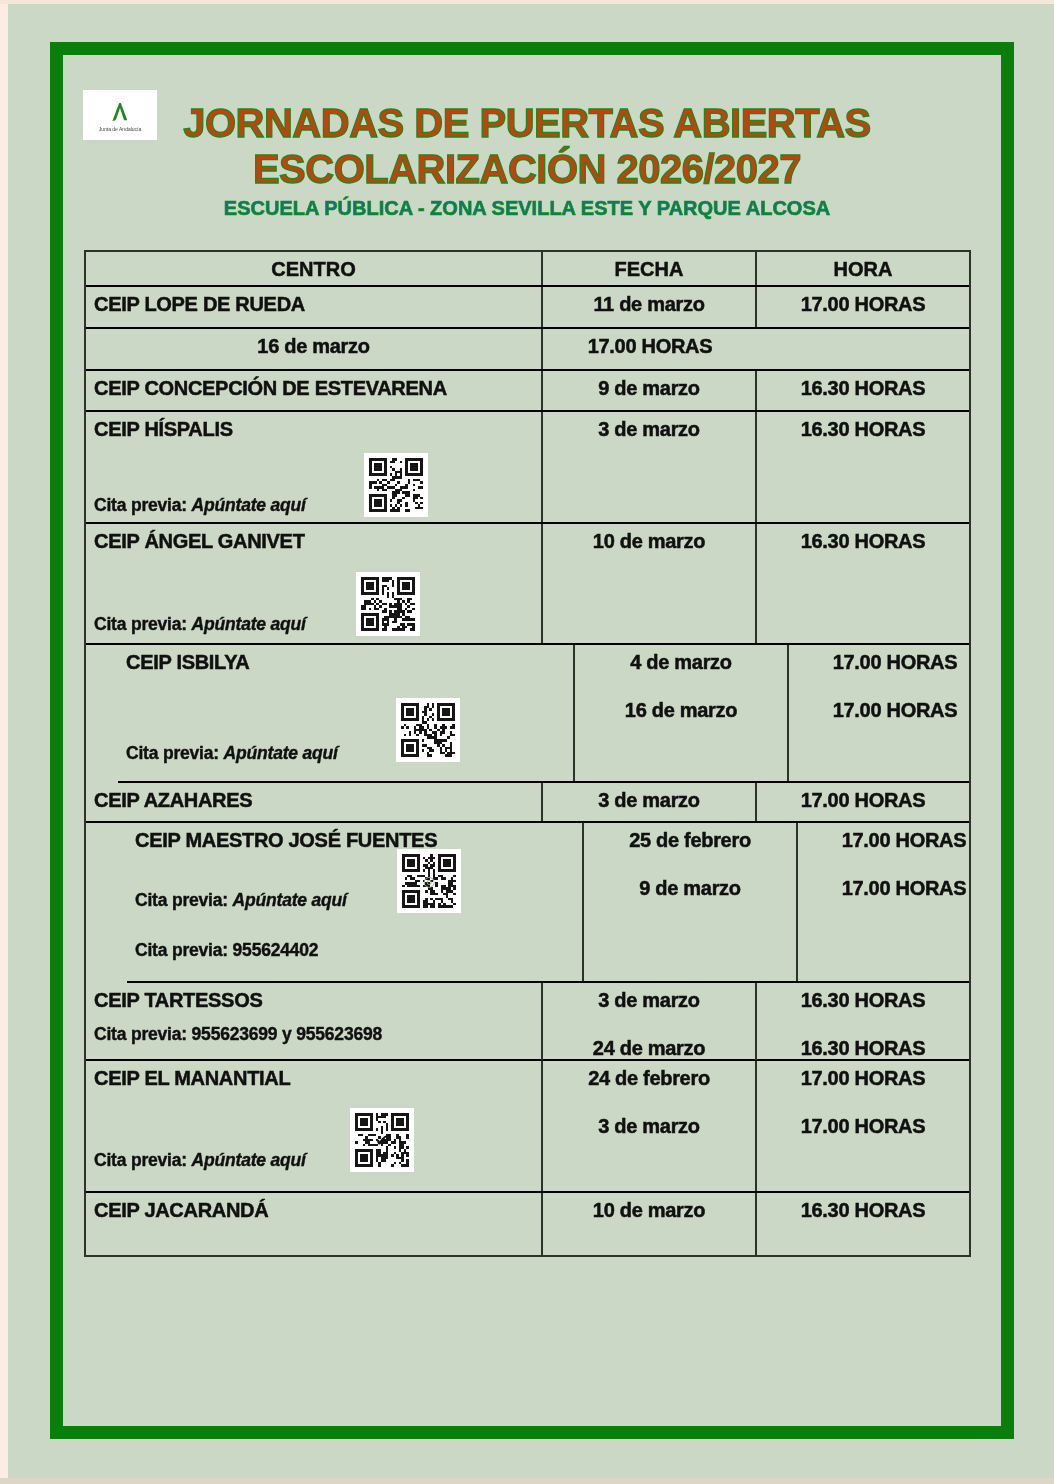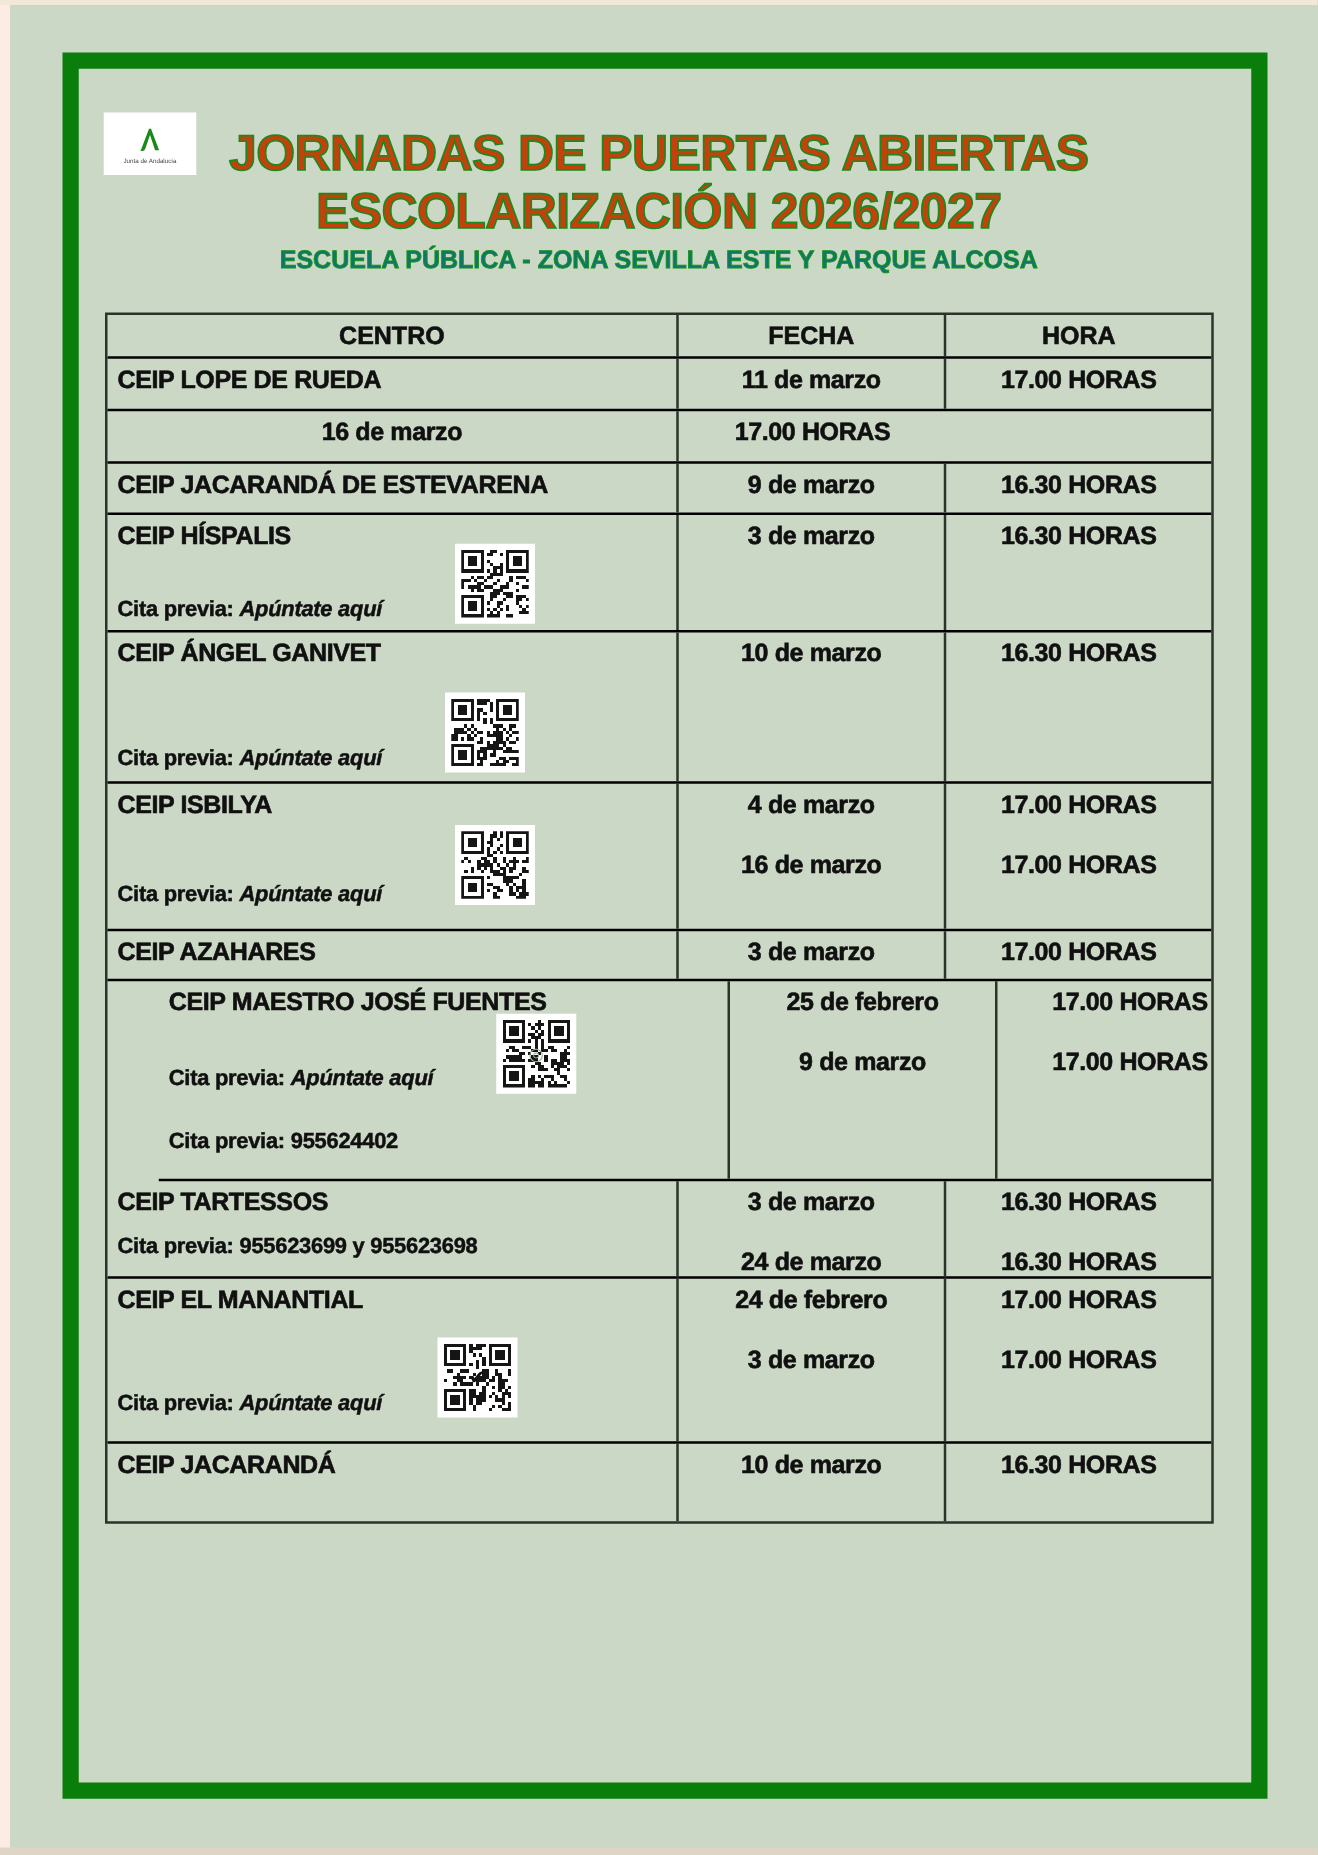--- a/index.html
+++ b/index.html
@@ -87,23 +87,23 @@
     display:flex; align-items:center; justify-content:center;
     font-size:16px; font-weight:bold; color:#111;
   }
   .qr-overlay.ring { color:#9fae8f; font-size:14px; }
 
   
   .row-h  { height:35px; }
   .row-0  { height:42px; }
   .row-1  { height:42px; }
   .row-2  { height:41px; }
-  .row-3  { height:94px; }
+  .row-3  { height:112px; }
   .row-4  { height:121px; }
-  .row-5  { height:118px; }
+  .row-5  { height:138px;margin-left:32px; }
   .row-6  { height:40px; }
   .row-7  { height:160px;margin-left:41px; }
   .row-8  { height:78px; }
   .row-9  { height:132px; }
   .row-10 { height:62px; }
 
   
   .row-3 .qr  { left:278px; bottom:5px; }
   .row-3 .cita{ bottom:6px; }
   .row-4 .qr  { left:270px; bottom:7px; }
@@ -164,21 +164,21 @@
     <div class="td center">
         <div class="dline">16 de marzo</div>
       </div>
     <div class="td center">
         <div class="dline">17.00 HORAS</div>
       </div>
   </div>
 
   <div class="tr row-2">
     <div class="td">
-      <div class="school">CEIP JACARANDÁ DE ESTEVARENA</div>
+      <div class="school">CEIP CONCEPCIÓN DE ESTEVARENA</div>
     </div>
     <div class="td center">
         <div class="dline">9 de marzo</div>
       </div>
     <div class="td center">
         <div class="dline">16.30 HORAS</div>
       </div>
   </div>
 
   <div class="tr row-3">

